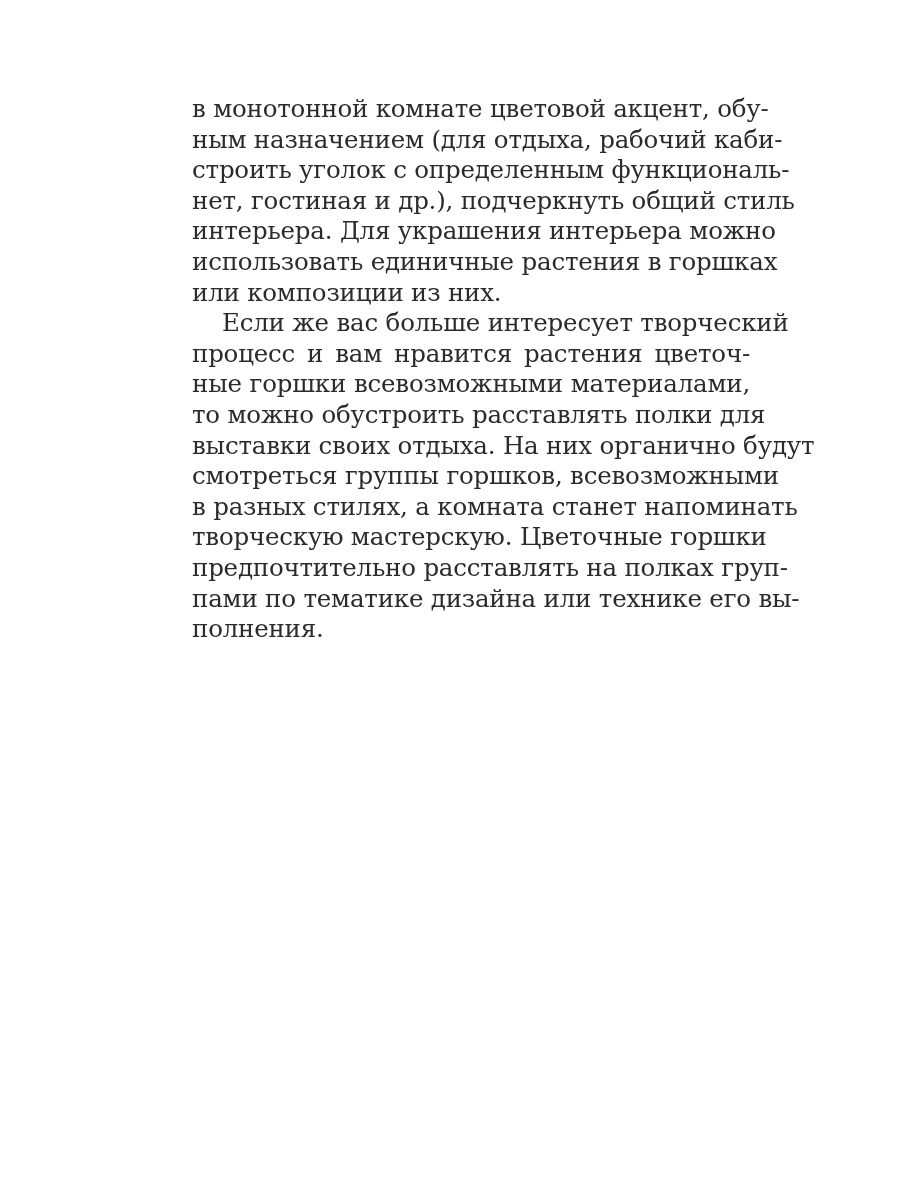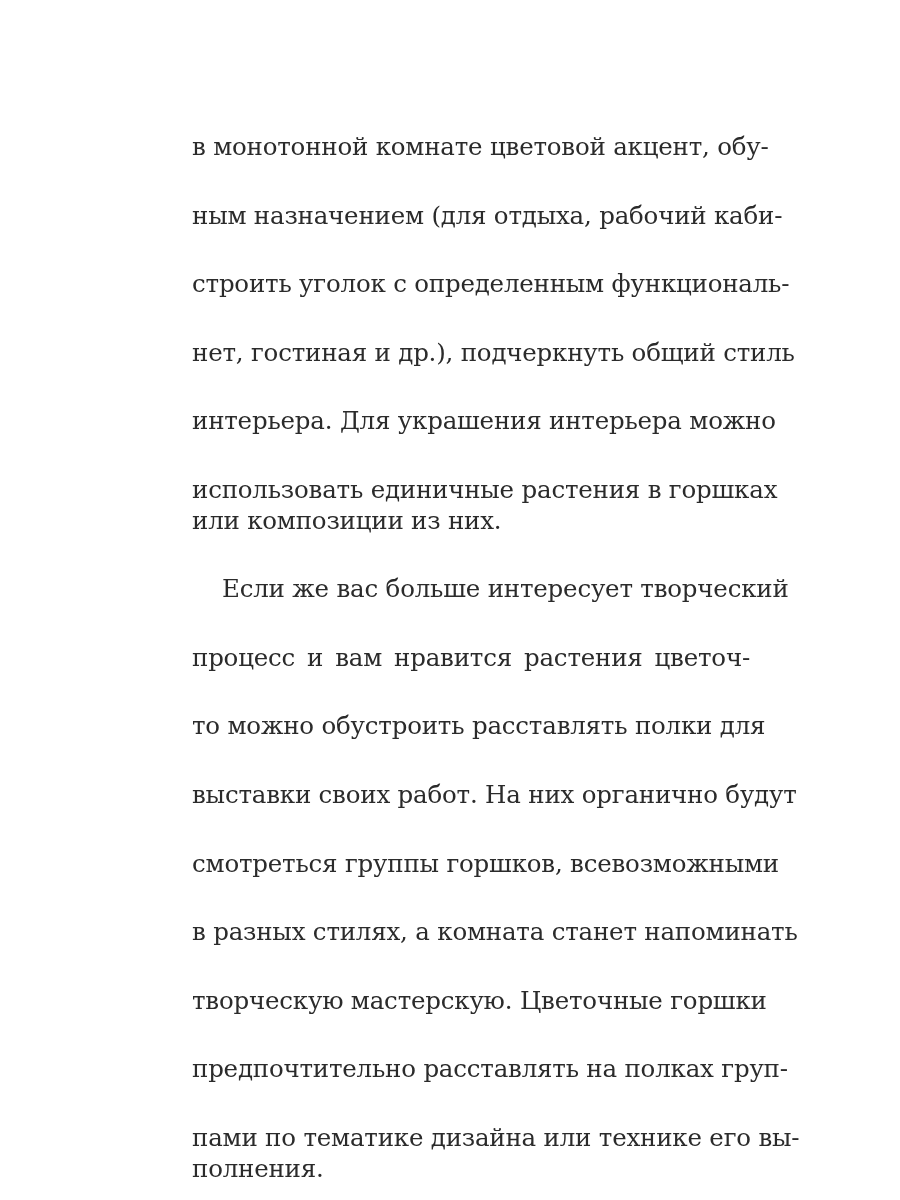--- a/index.html
+++ b/index.html
@@ -24,21 +24,20 @@
       font-size: 24.5px;
       line-height: 30.6px;
       color: #2b2b2b;
       white-space: nowrap;
       height: 30.6px;
       letter-spacing: -0.2px;
     }
     .justify {
       text-align: justify;
       text-align-last: justify;
-      margin-top: 38px;
     }
     .indent {
       padding-left: 30px;
     }
     .last {
       text-align: right;
       text-align-last: left;
     }
   </style>
 </head>
@@ -50,22 +49,23 @@
     <div class="line justify">ным назначением (для отдыха, рабочий каби-</div>
     <div class="line justify">строить уголок с определенным функциональ-</div>
     <div class="line justify">нет, гостиная и др.), подчеркнуть общий стиль</div>
     <div class="line justify">интерьера. Для украшения интерьера можно</div>
     <div class="line justify">использовать единичные растения в горшках</div>
     <div class="line last">или композиции из них.</div>
   </div>
   <div>
     <div class="line justify indent">Если же вас больше интересует творческий</div>
     <div class="line justify">процесс и вам нравится растения цветоч-</div>
+    <div class="line justify">ные горшки всевозможными материалами,</div>
     <div class="line justify">то можно обустроить расставлять полки для</div>
-    <div class="line justify">выставки своих работ. На них органично будут</div>
+    <div class="line justify">выставки своих отдыха. На них органично будут</div>
     <div class="line justify">смотреться группы горшков, всевозможными</div>
     <div class="line justify">в разных стилях, а комната станет напоминать</div>
     <div class="line justify">творческую мастерскую. Цветочные горшки</div>
     <div class="line justify">предпочтительно расставлять на полках груп-</div>
     <div class="line justify">пами по тематике дизайна или технике его вы-</div>
     <div class="line last">полнения.</div>
   </div>
 </div>
 
 </body></html>

